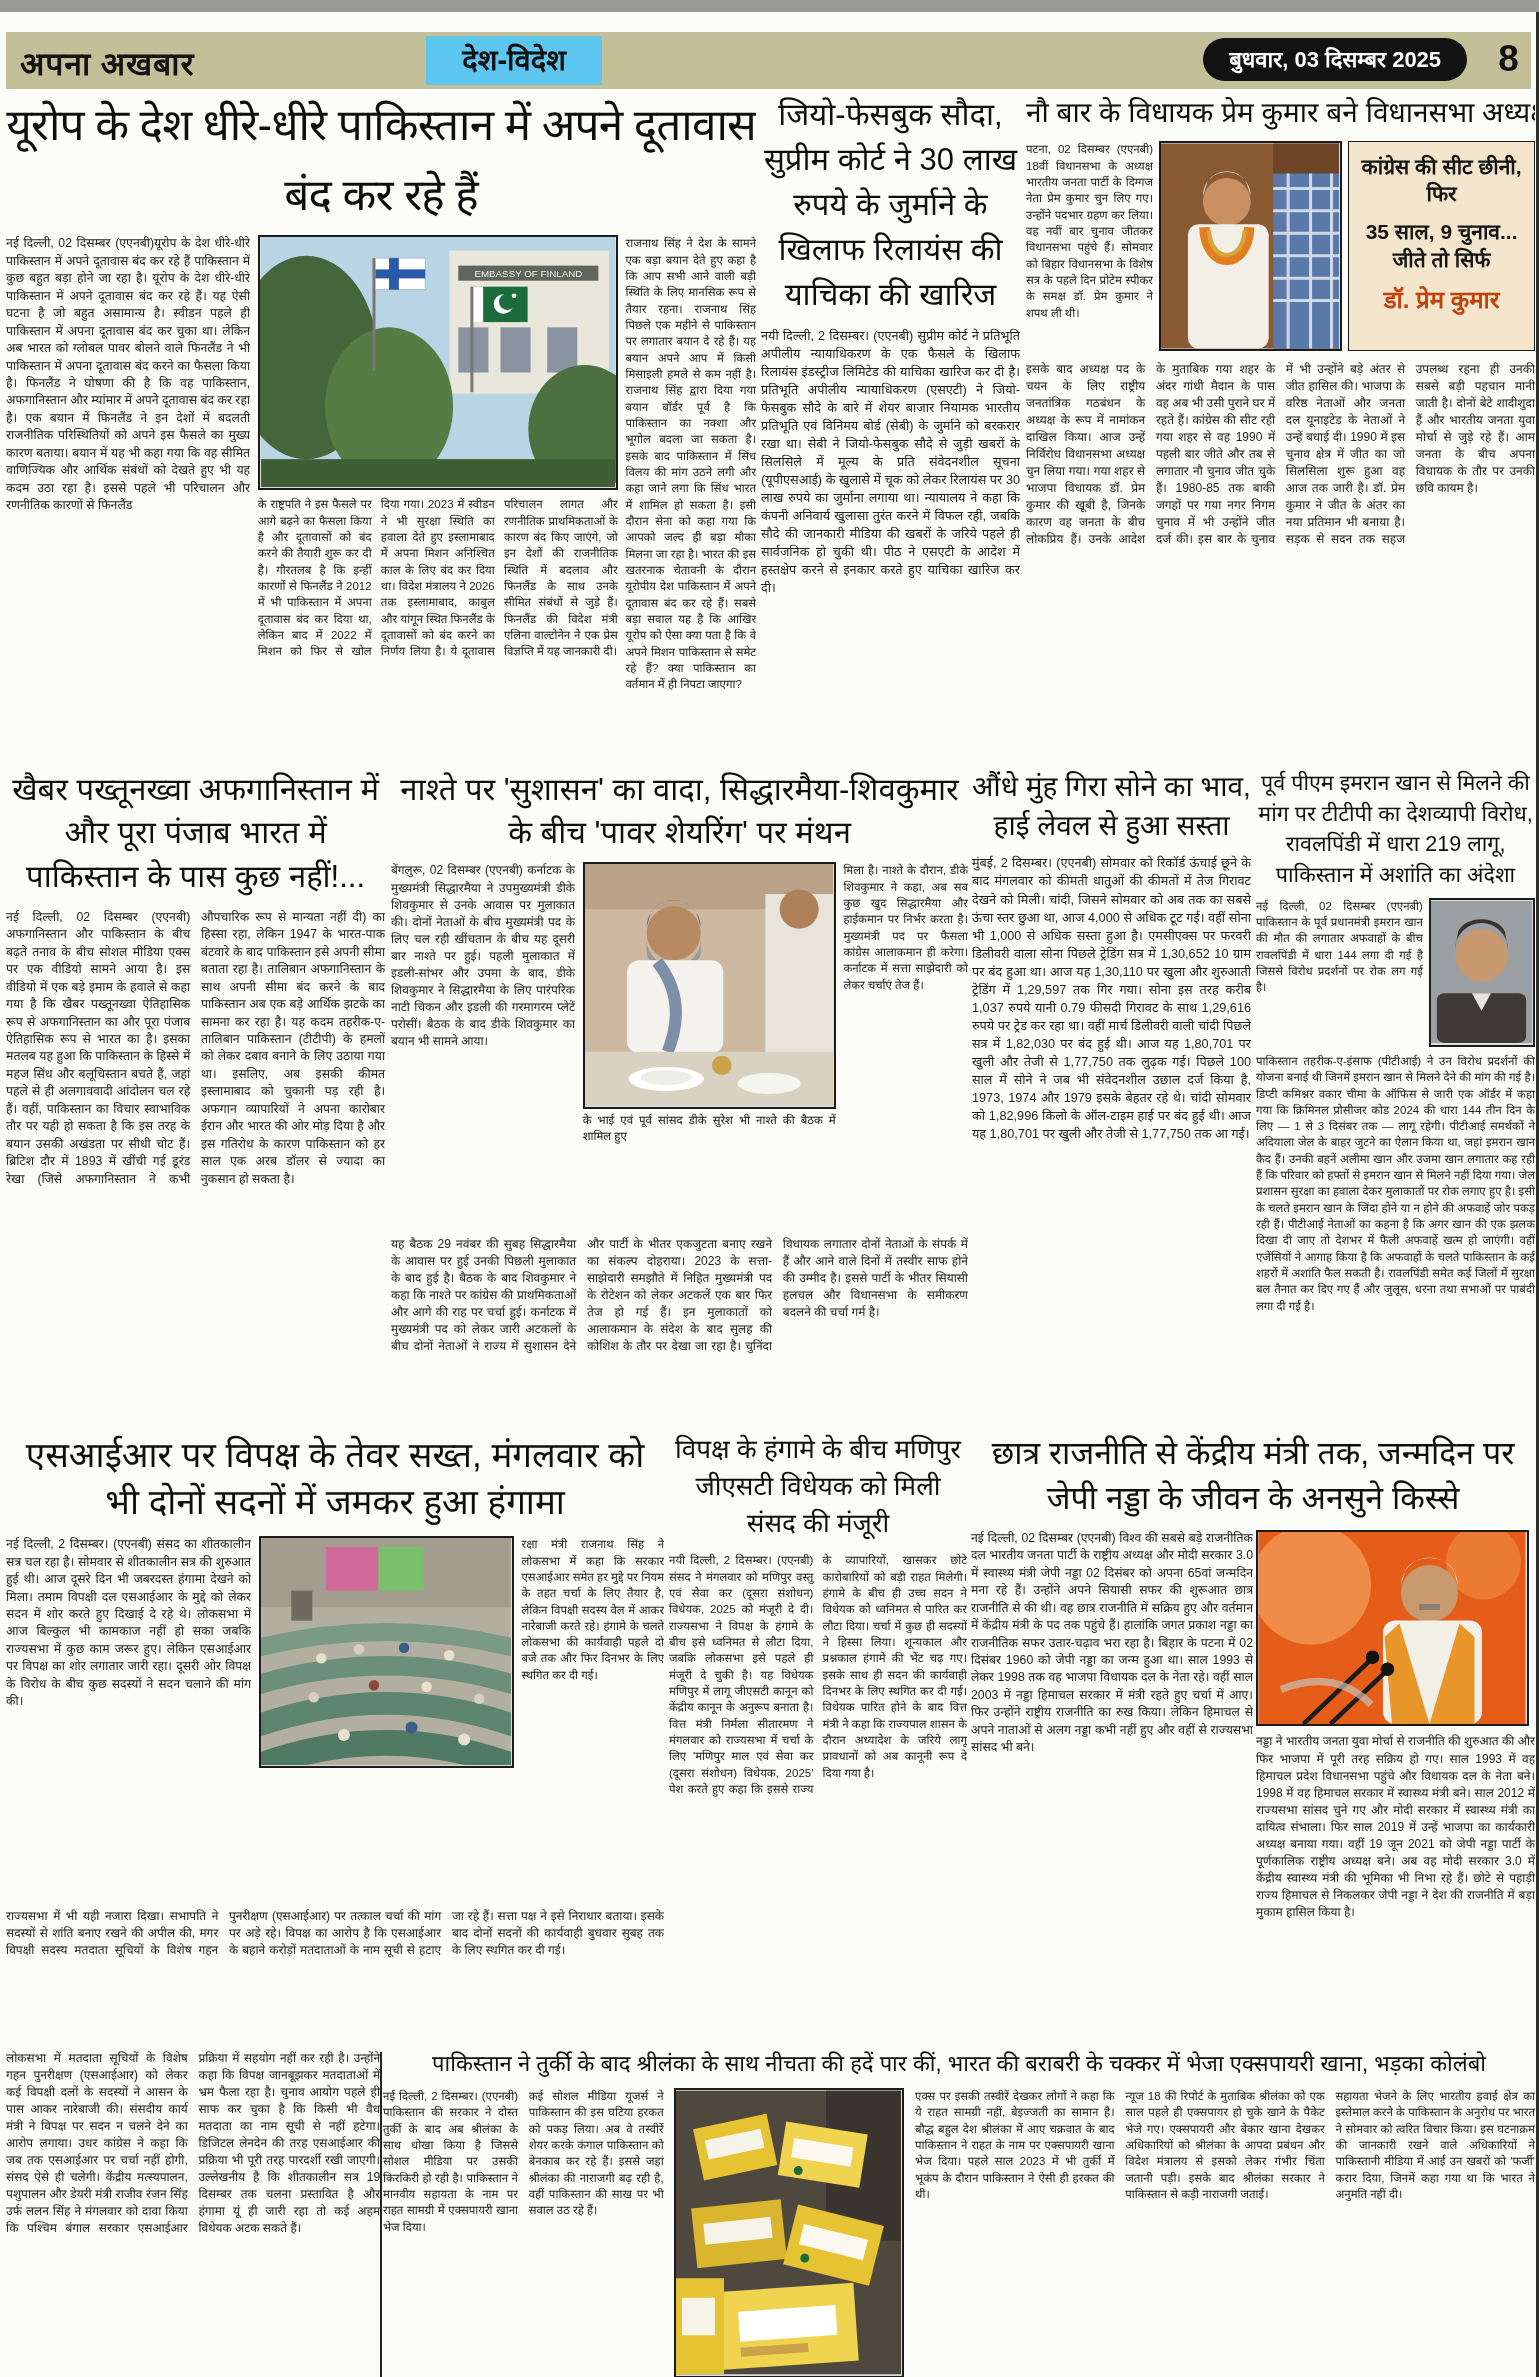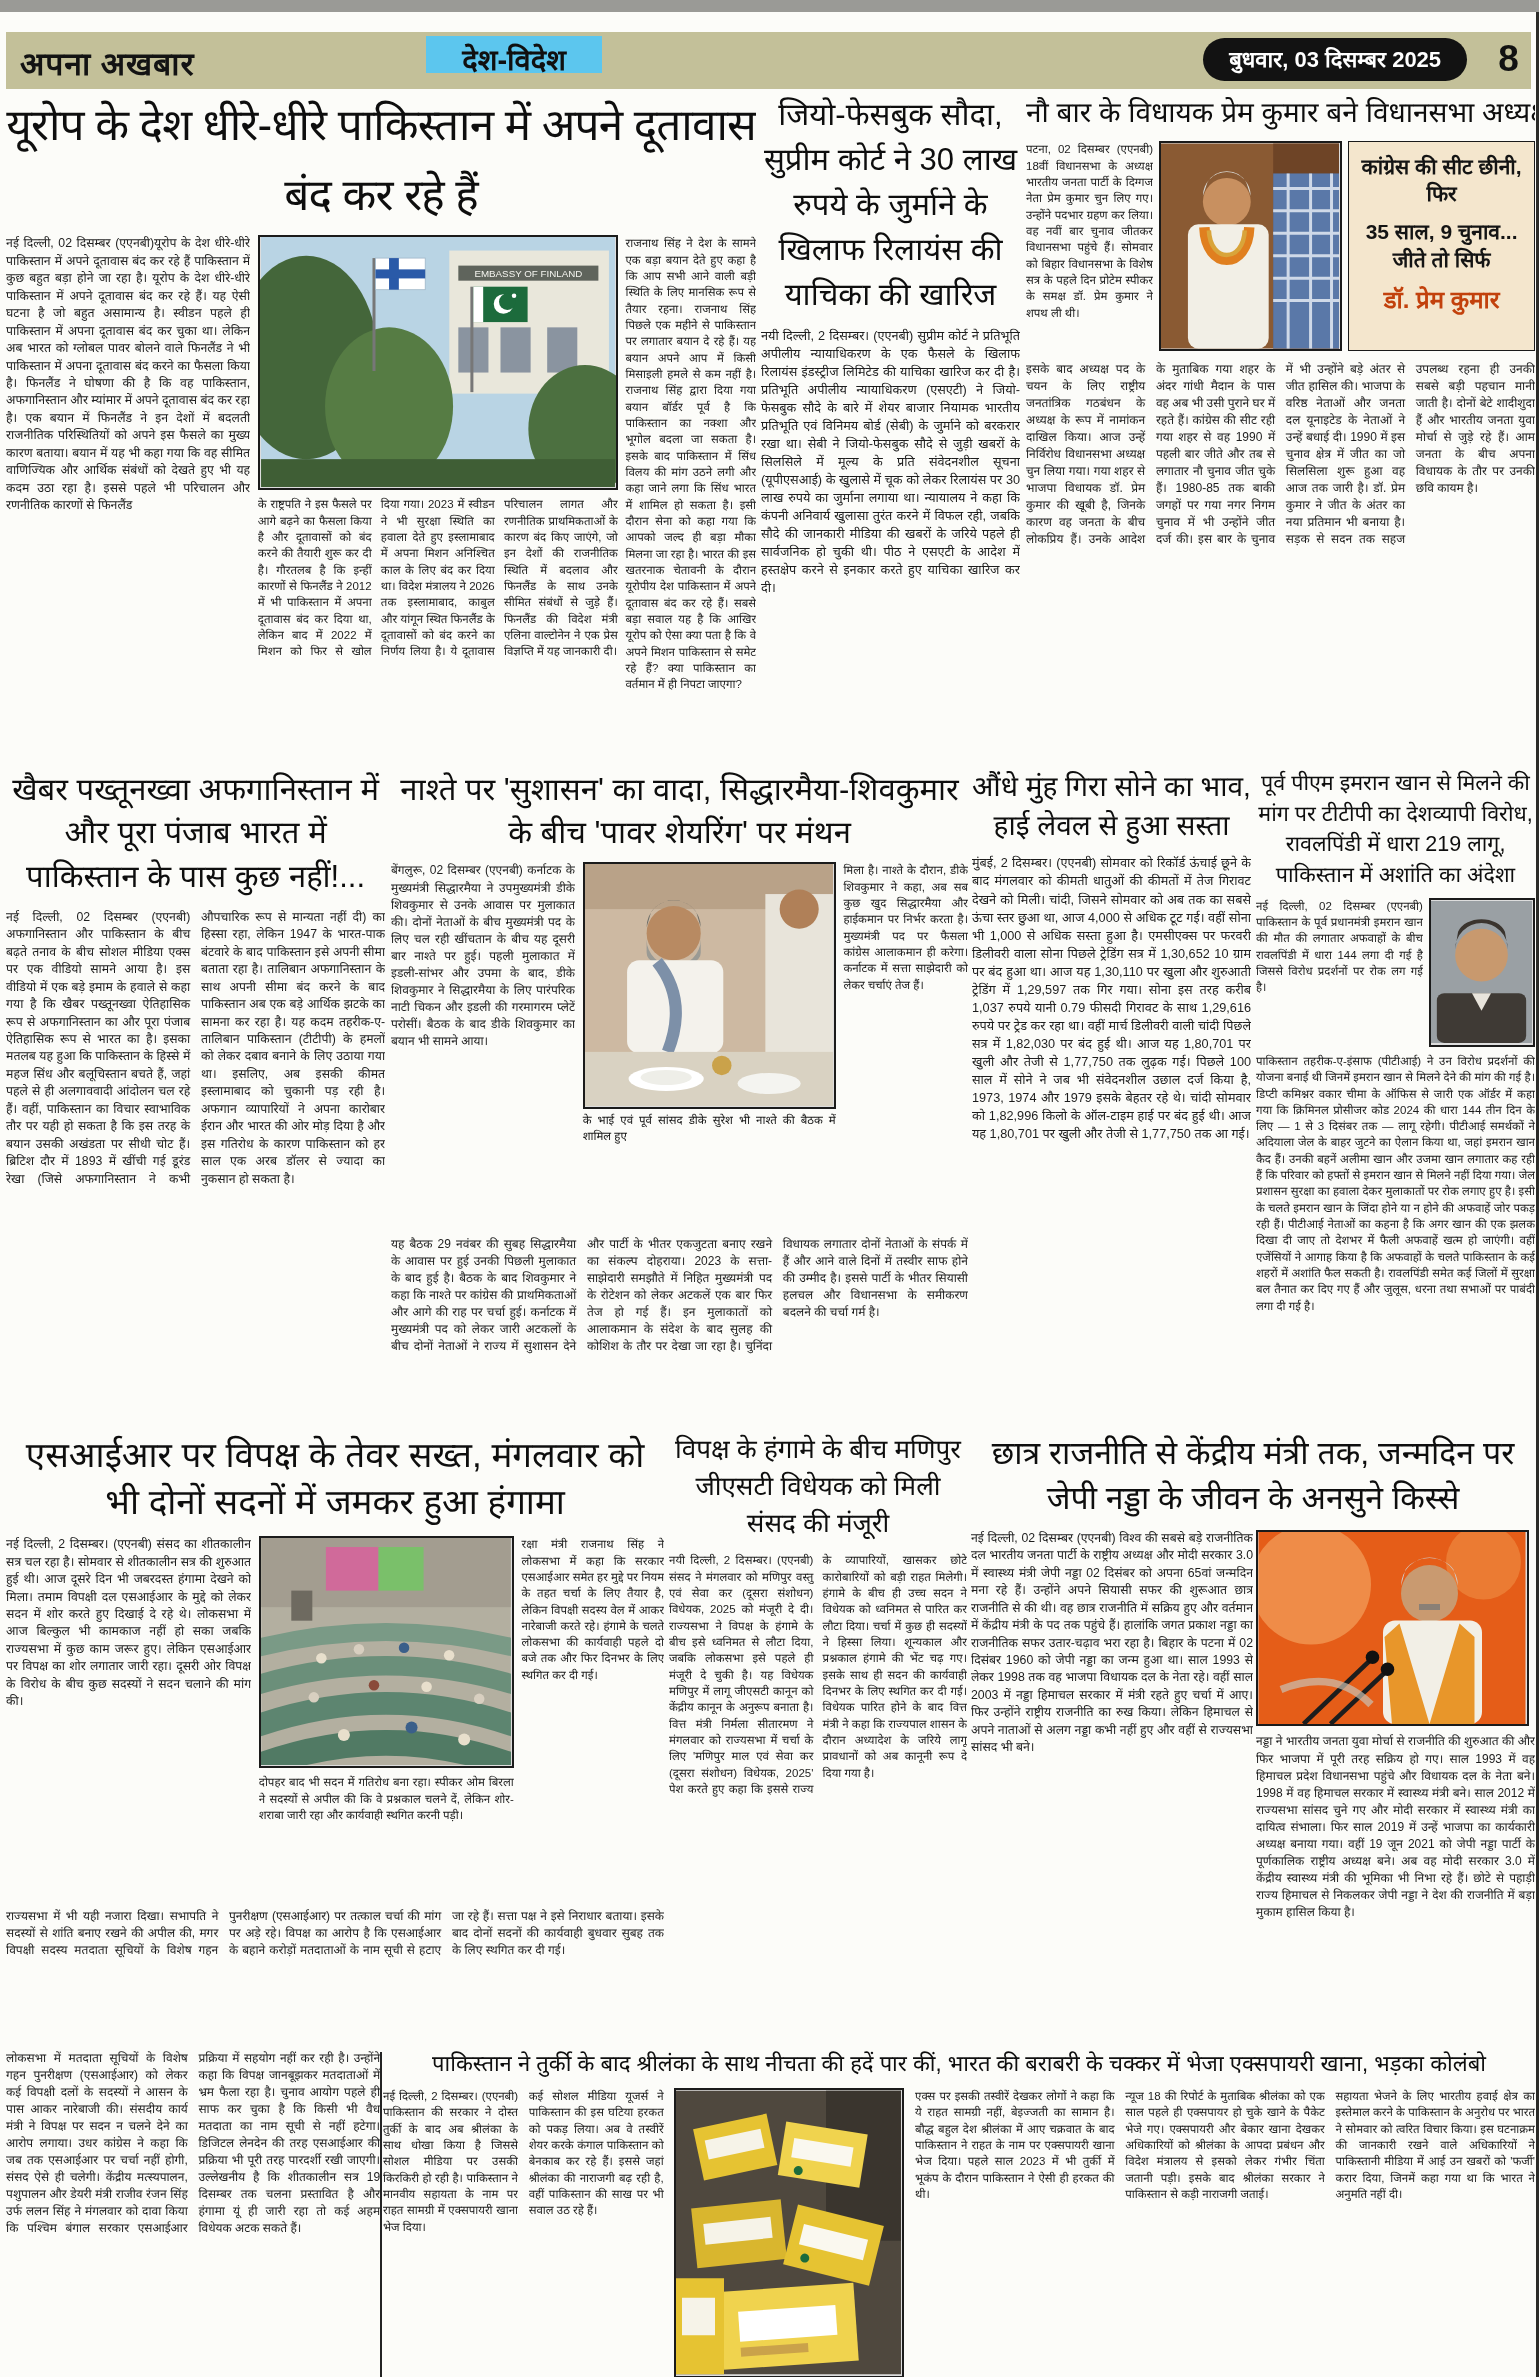--- a/index.html
+++ b/index.html
@@ -2,21 +2,21 @@
 <html lang="hi" style="font-size:12.3px"><head>
 <meta charset="utf-8">
 <style>
   html,body{margin:0;padding:0;background:#9a9a96;}
   .page{position:relative;width:1540px;height:2377px;margin:12px auto;background:#fcfcf9;
         font-family:"Liberation Sans","DejaVu Sans",sans-serif;overflow:hidden;}
   .edge-strip{position:absolute;right:0;top:0;width:3.8px;height:2377px;background:#2b2b28;}
   
   .masthead{position:absolute;left:6.1px;top:20px;width:1525px;height:57px;background:#c3c099;}
   .paper-name{position:absolute;left:14px;top:9.2px;font-size:32px;font-weight:800;color:#131313;letter-spacing:0.8px;}
-  .section-badge{position:absolute;left:420px;top:3.8px;width:176px;height:37px;background:#5cc6ee;
+  .section-badge{position:absolute;left:420px;top:3.8px;width:176px;height:49px;background:#5cc6ee;
                  font-size:29px;font-weight:800;color:#101010;text-align:center;line-height:49px;}
   .date-pill{position:absolute;right:64px;top:6.1px;height:43px;padding:0 26px;background:#121212;color:#fff;
              font-size:22px;font-weight:700;line-height:43px;border-radius:23px;}
   .page-number{position:absolute;right:12.3px;top:6.1px;font-size:37px;font-weight:800;color:#111;}
   
   .art{position:absolute;overflow:hidden;}
   .hl{margin:0;color:#0e0e0e;font-weight:400;text-align:center;}
   .txt{font-size:12.3px;line-height:1.42;text-align:justify;color:#1d1d1d;overflow:hidden;}
   .photo{border:2.3px solid #1b1b1b;box-sizing:border-box;overflow:hidden;background:#ddd;flex:none;}
   .photo svg{display:block;}
@@ -256,21 +256,20 @@
               <circle cx="250" cy="156" r="7" fill="#e8dfcc"></circle>
             <circle cx="70" cy="212" r="7" fill="#d8cfc0"></circle>
               <circle cx="150" cy="196" r="7" fill="#8a4a3a"></circle>
             <circle cx="220" cy="198" r="7" fill="#e8dfcc"></circle>
               <circle cx="290" cy="214" r="7" fill="#d8cfc0"></circle>
             <circle cx="110" cy="262" r="8" fill="#e8dfcc"></circle>
               <circle cx="200" cy="252" r="8" fill="#3a5f8a"></circle>
             <circle cx="270" cy="268" r="8" fill="#e8dfcc"></circle>
           </svg>
         </div>
-        <div class="txt sir-midtxt">दोपहर बाद भी सदन में गतिरोध बना रहा। स्पीकर ओम बिरला ने सदस्यों से अपील की कि वे प्रश्नकाल चलने दें, लेकिन शोर-शराबा जारी रहा और कार्यवाही स्थगित करनी पड़ी।</div>
       </div>
       <div class="txt sir-right">रक्षा मंत्री राजनाथ सिंह ने लोकसभा में कहा कि सरकार एसआईआर समेत हर मुद्दे पर नियम के तहत चर्चा के लिए तैयार है, लेकिन विपक्षी सदस्य वेल में आकर नारेबाजी करते रहे। हंगामे के चलते लोकसभा की कार्यवाही पहले दो बजे तक और फिर दिनभर के लिए स्थगित कर दी गई।</div>
     </div>
     <div class="txt sir-bottom">राज्यसभा में भी यही नजारा दिखा। सभापति ने सदस्यों से शांति बनाए रखने की अपील की, मगर विपक्षी सदस्य मतदाता सूचियों के विशेष गहन पुनरीक्षण (एसआईआर) पर तत्काल चर्चा की मांग पर अड़े रहे। विपक्ष का आरोप है कि एसआईआर के बहाने करोड़ों मतदाताओं के नाम सूची से हटाए जा रहे हैं। सत्ता पक्ष ने इसे निराधार बताया। इसके बाद दोनों सदनों की कार्यवाही बुधवार सुबह तक के लिए स्थगित कर दी गई।</div>
   </article>
 
   <section class="art" id="art-sir-cont">
     <div class="txt sircont">लोकसभा में मतदाता सूचियों के विशेष गहन पुनरीक्षण (एसआईआर) को लेकर कई विपक्षी दलों के सदस्यों ने आसन के पास आकर नारेबाजी की। संसदीय कार्य मंत्री ने विपक्ष पर सदन न चलने देने का आरोप लगाया। उधर कांग्रेस ने कहा कि जब तक एसआईआर पर चर्चा नहीं होगी, संसद ऐसे ही चलेगी। केंद्रीय मत्स्यपालन, पशुपालन और डेयरी मंत्री राजीव रंजन सिंह उर्फ ललन सिंह ने मंगलवार को दावा किया कि पश्चिम बंगाल सरकार एसआईआर प्रक्रिया में सहयोग नहीं कर रही है। उन्होंने कहा कि विपक्ष जानबूझकर मतदाताओं में भ्रम फैला रहा है। चुनाव आयोग पहले ही साफ कर चुका है कि किसी भी वैध मतदाता का नाम सूची से नहीं हटेगा। डिजिटल लेनदेन की तरह एसआईआर की प्रक्रिया भी पूरी तरह पारदर्शी रखी जाएगी। उल्लेखनीय है कि शीतकालीन सत्र 19 दिसम्बर तक चलना प्रस्तावित है और हंगामा यूं ही जारी रहा तो कई अहम विधेयक अटक सकते हैं।</div>
   </section>
 

